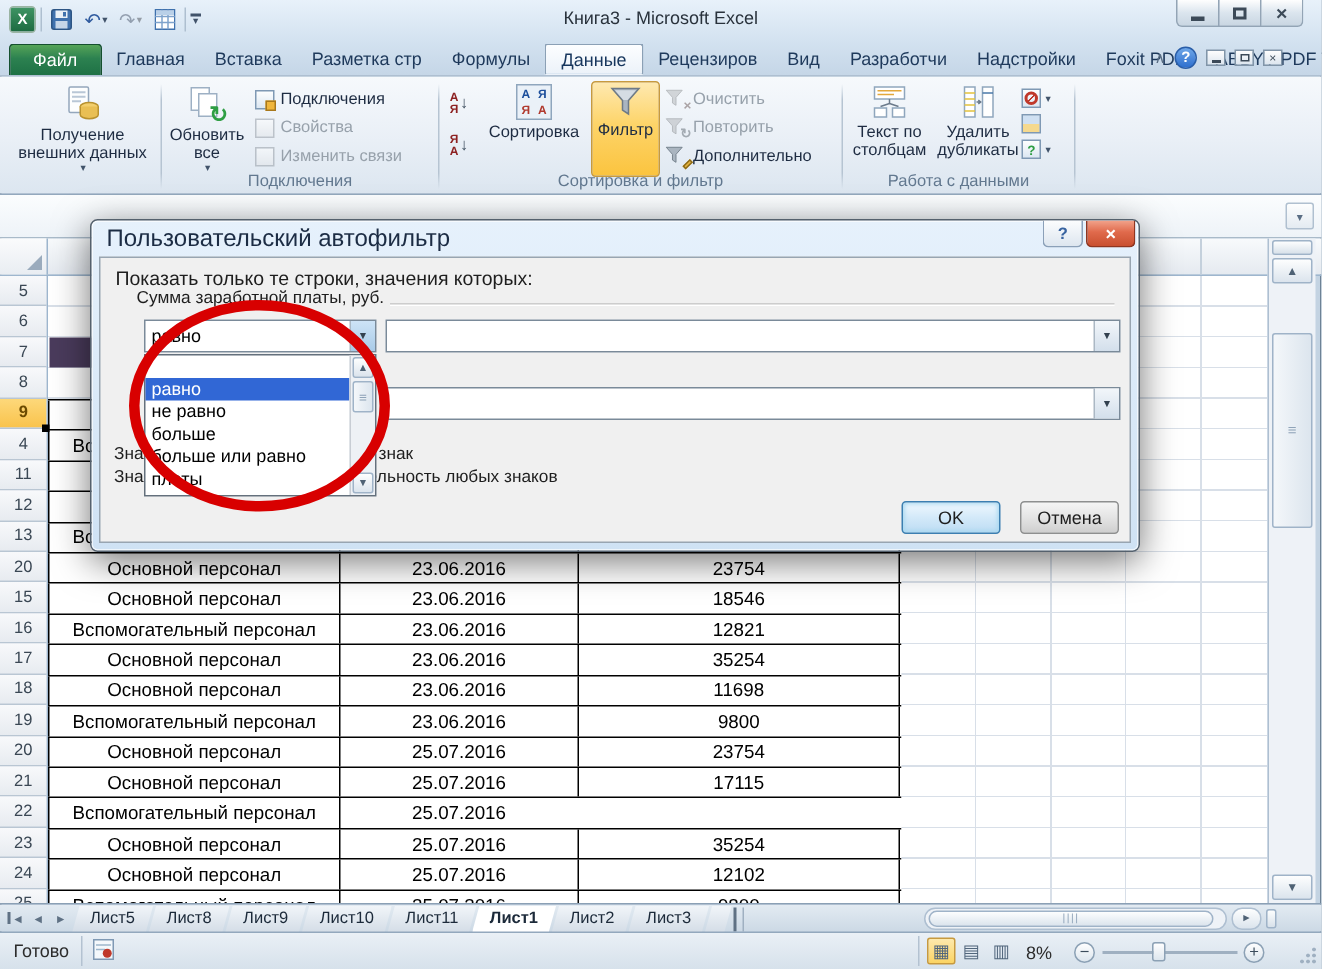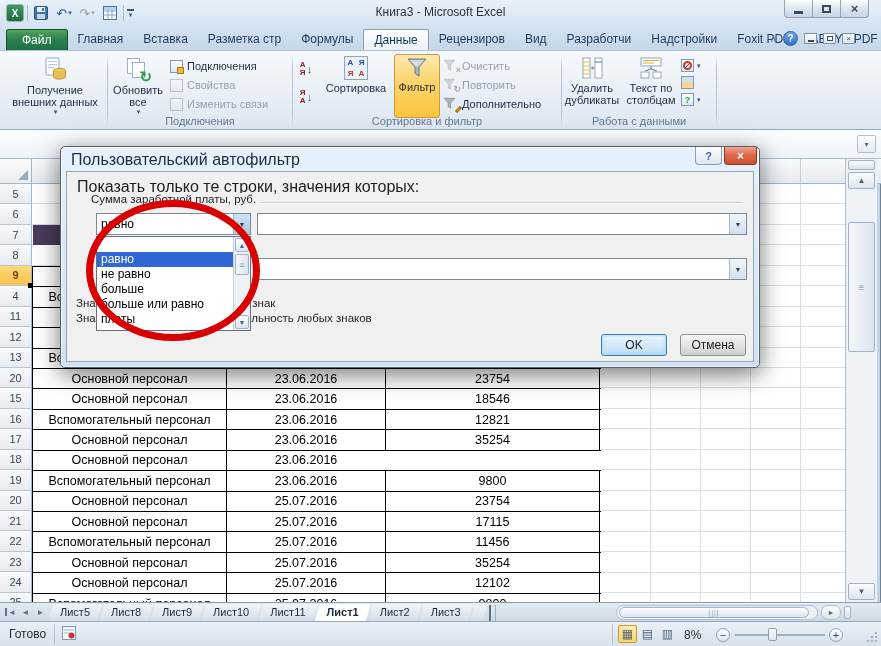--- a/index.html
+++ b/index.html
@@ -202,21 +202,21 @@
             box-shadow:0 6px 24px rgba(0,0,0,.55), inset 0 0 0 1px rgba(255,255,255,.65); }
   .dtitle { position:absolute; left:10px; top:4px; font-size:16px; color:#1c2c44; }
   .dhelp { position:absolute; right:37px; top:0; width:27px; height:18px; border:1px solid #8ba0b8; border-top:none;
            border-radius:0 0 4px 4px; background:linear-gradient(#fcfdfe,#dde6ef);
            color:#3863a0; font-weight:bold; font-size:11px; display:flex; align-items:center; justify-content:center; }
   .dclose { position:absolute; right:2px; top:0; width:33px; height:18px; border:1px solid #8e3520; border-top:none;
             border-radius:0 0 4px 4px; background:linear-gradient(#f2a38b,#e06a4c 45%,#c94f2f);
             color:#fff; font-weight:bold; font-size:12px; display:flex; align-items:center; justify-content:center; }
   .dbody { position:absolute; left:5px; right:5px; top:24px; bottom:5px; background:#f0f0f0;
            border:1px solid #98a5b1; }
-  .dprompt { position:absolute; left:10px; top:6px; font-size:16px; color:#1e1e1e; }
+  .dprompt { position:absolute; left:10px; top:6px; font-size:13px; color:#1e1e1e; }
   .dfield { position:absolute; left:24px; top:21px; font-size:11.5px; color:#1e1e1e; background:#f0f0f0; padding-right:4px; z-index:2; }
   .dline { position:absolute; left:192px; right:10px; top:30px; height:1px; background:#cdcdcd; box-shadow:0 1px 0 #fff; }
   .combo { position:absolute; height:22px; background:#fff; border:1px solid #7a8a99; font-size:12px; color:#000; }
   .combo .val { position:absolute; left:4px; top:3px; right:20px; white-space:nowrap; overflow:hidden; }
   .combo .arr { position:absolute; right:0; top:0; bottom:0; width:17px; border-left:1px solid #abb8c4;
                 background:linear-gradient(#f2f6fa,#d3dfeb); color:#33414f; font-size:7px;
                 display:flex; align-items:center; justify-content:center; }
   .combo.open .arr { background:linear-gradient(#cde3f6,#a9cbe8); }
   .cond1 { left:29px; top:41px; width:155px; }
   .val1  { left:190px; top:41px; width:490px; }
@@ -418,39 +418,39 @@
                 <path d="M2 2h18l-7 8v9l-4-2.6V10z" fill="#aab5c0" stroke="#6e7a86"></path>
               </svg><span class="ov" style="width:7px;height:3px;background:#e8b43c;border:1px solid #8a6a1c;transform:rotate(-45deg);bottom:0;right:-4px"></span></span>
             <span>Дополнительно</span>
           </div>
       </div>
       <div class="gcap">Сортировка и фильтр</div>
     </div>
     <div class="gsep"></div>
 
     <div class="rgroup" style="width:152px">
+      <div class="bigbtn" style="width:60px">
+        <svg width="24" height="24" viewBox="0 0 24 24">
+            <rect x="2" y="2" width="20" height="8" fill="#fff" stroke="#8fa6bd"></rect>
+            <path d="M4 4.5h16M4 7h11" stroke="#e3a83c" fill="none"></path>
+            <path d="M12 10v3M12 13l-6 2M12 13l6 2" stroke="#6b7a8a" fill="none"></path>
+            <rect x="2" y="16" width="8" height="6" fill="#fff" stroke="#8fa6bd"></rect>
+            <rect x="14" y="16" width="8" height="6" fill="#fff" stroke="#8fa6bd"></rect>
+          </svg>
+        <span class="lbl">Текст по столбцам</span>
+      </div>
       <div class="bigbtn" style="width:58px">
         <svg width="24" height="24" viewBox="0 0 24 24">
             <rect x="3" y="2" width="7" height="20" fill="#fff" stroke="#8fa6bd"></rect>
             <path d="M3 6h7M3 10h7M3 14h7M3 18h7" stroke="#e3c23c" fill="none"></path>
             <path d="M11 12h2.5M12.2 10.8l1.6 1.2-1.6 1.2" stroke="#6b7a8a" fill="none"></path>
             <rect x="15" y="2" width="7" height="20" fill="#fff" stroke="#8fa6bd"></rect>
             <path d="M15 6h7" stroke="#4a79a8" fill="none"></path>
           </svg>
         <span class="lbl">Удалить дубликаты</span>
-      </div>
-      <div class="bigbtn" style="width:60px">
-        <svg width="24" height="24" viewBox="0 0 24 24">
-            <rect x="2" y="2" width="20" height="8" fill="#fff" stroke="#8fa6bd"></rect>
-            <path d="M4 4.5h16M4 7h11" stroke="#e3a83c" fill="none"></path>
-            <path d="M12 10v3M12 13l-6 2M12 13l6 2" stroke="#6b7a8a" fill="none"></path>
-            <rect x="2" y="16" width="8" height="6" fill="#fff" stroke="#8fa6bd"></rect>
-            <rect x="14" y="16" width="8" height="6" fill="#fff" stroke="#8fa6bd"></rect>
-          </svg>
-        <span class="lbl">Текст по столбцам</span>
       </div>
       <div class="iconcol">
         <span class="iconrow">
             <span class="ic13 val"></span>
             <span class="tinydd">▾</span>
           </span>
         <span class="iconrow">
             <span class="ic13 consol"></span>
           </span>
         <span class="iconrow">
@@ -559,20 +559,21 @@
 
       <div class="xrow">
         <div class="xc c1">Основной персонал</div>
         <div class="xc c2">23.06.2016</div>
         <div class="xc c3">35254</div>
       </div>
 
       <div class="xrow">
         <div class="xc c1">Основной персонал</div>
         <div class="xc c2">23.06.2016</div>
+        <div class="xc c3">11698</div>
       </div>
 
       <div class="xrow">
         <div class="xc c1">Вспомогательный персонал</div>
         <div class="xc c2">23.06.2016</div>
         <div class="xc c3">9800</div>
       </div>
 
       <div class="xrow">
         <div class="xc c1">Основной персонал</div>
@@ -582,21 +583,20 @@
 
       <div class="xrow">
         <div class="xc c1">Основной персонал</div>
         <div class="xc c2">25.07.2016</div>
         <div class="xc c3">17115</div>
       </div>
 
       <div class="xrow">
         <div class="xc c1">Вспомогательный персонал</div>
         <div class="xc c2">25.07.2016</div>
-        <div class="xc c3">11456</div>
       </div>
 
       <div class="xrow">
         <div class="xc c1">Основной персонал</div>
         <div class="xc c2">25.07.2016</div>
         <div class="xc c3">35254</div>
       </div>
 
       <div class="xrow">
         <div class="xc c1">Основной персонал</div>

